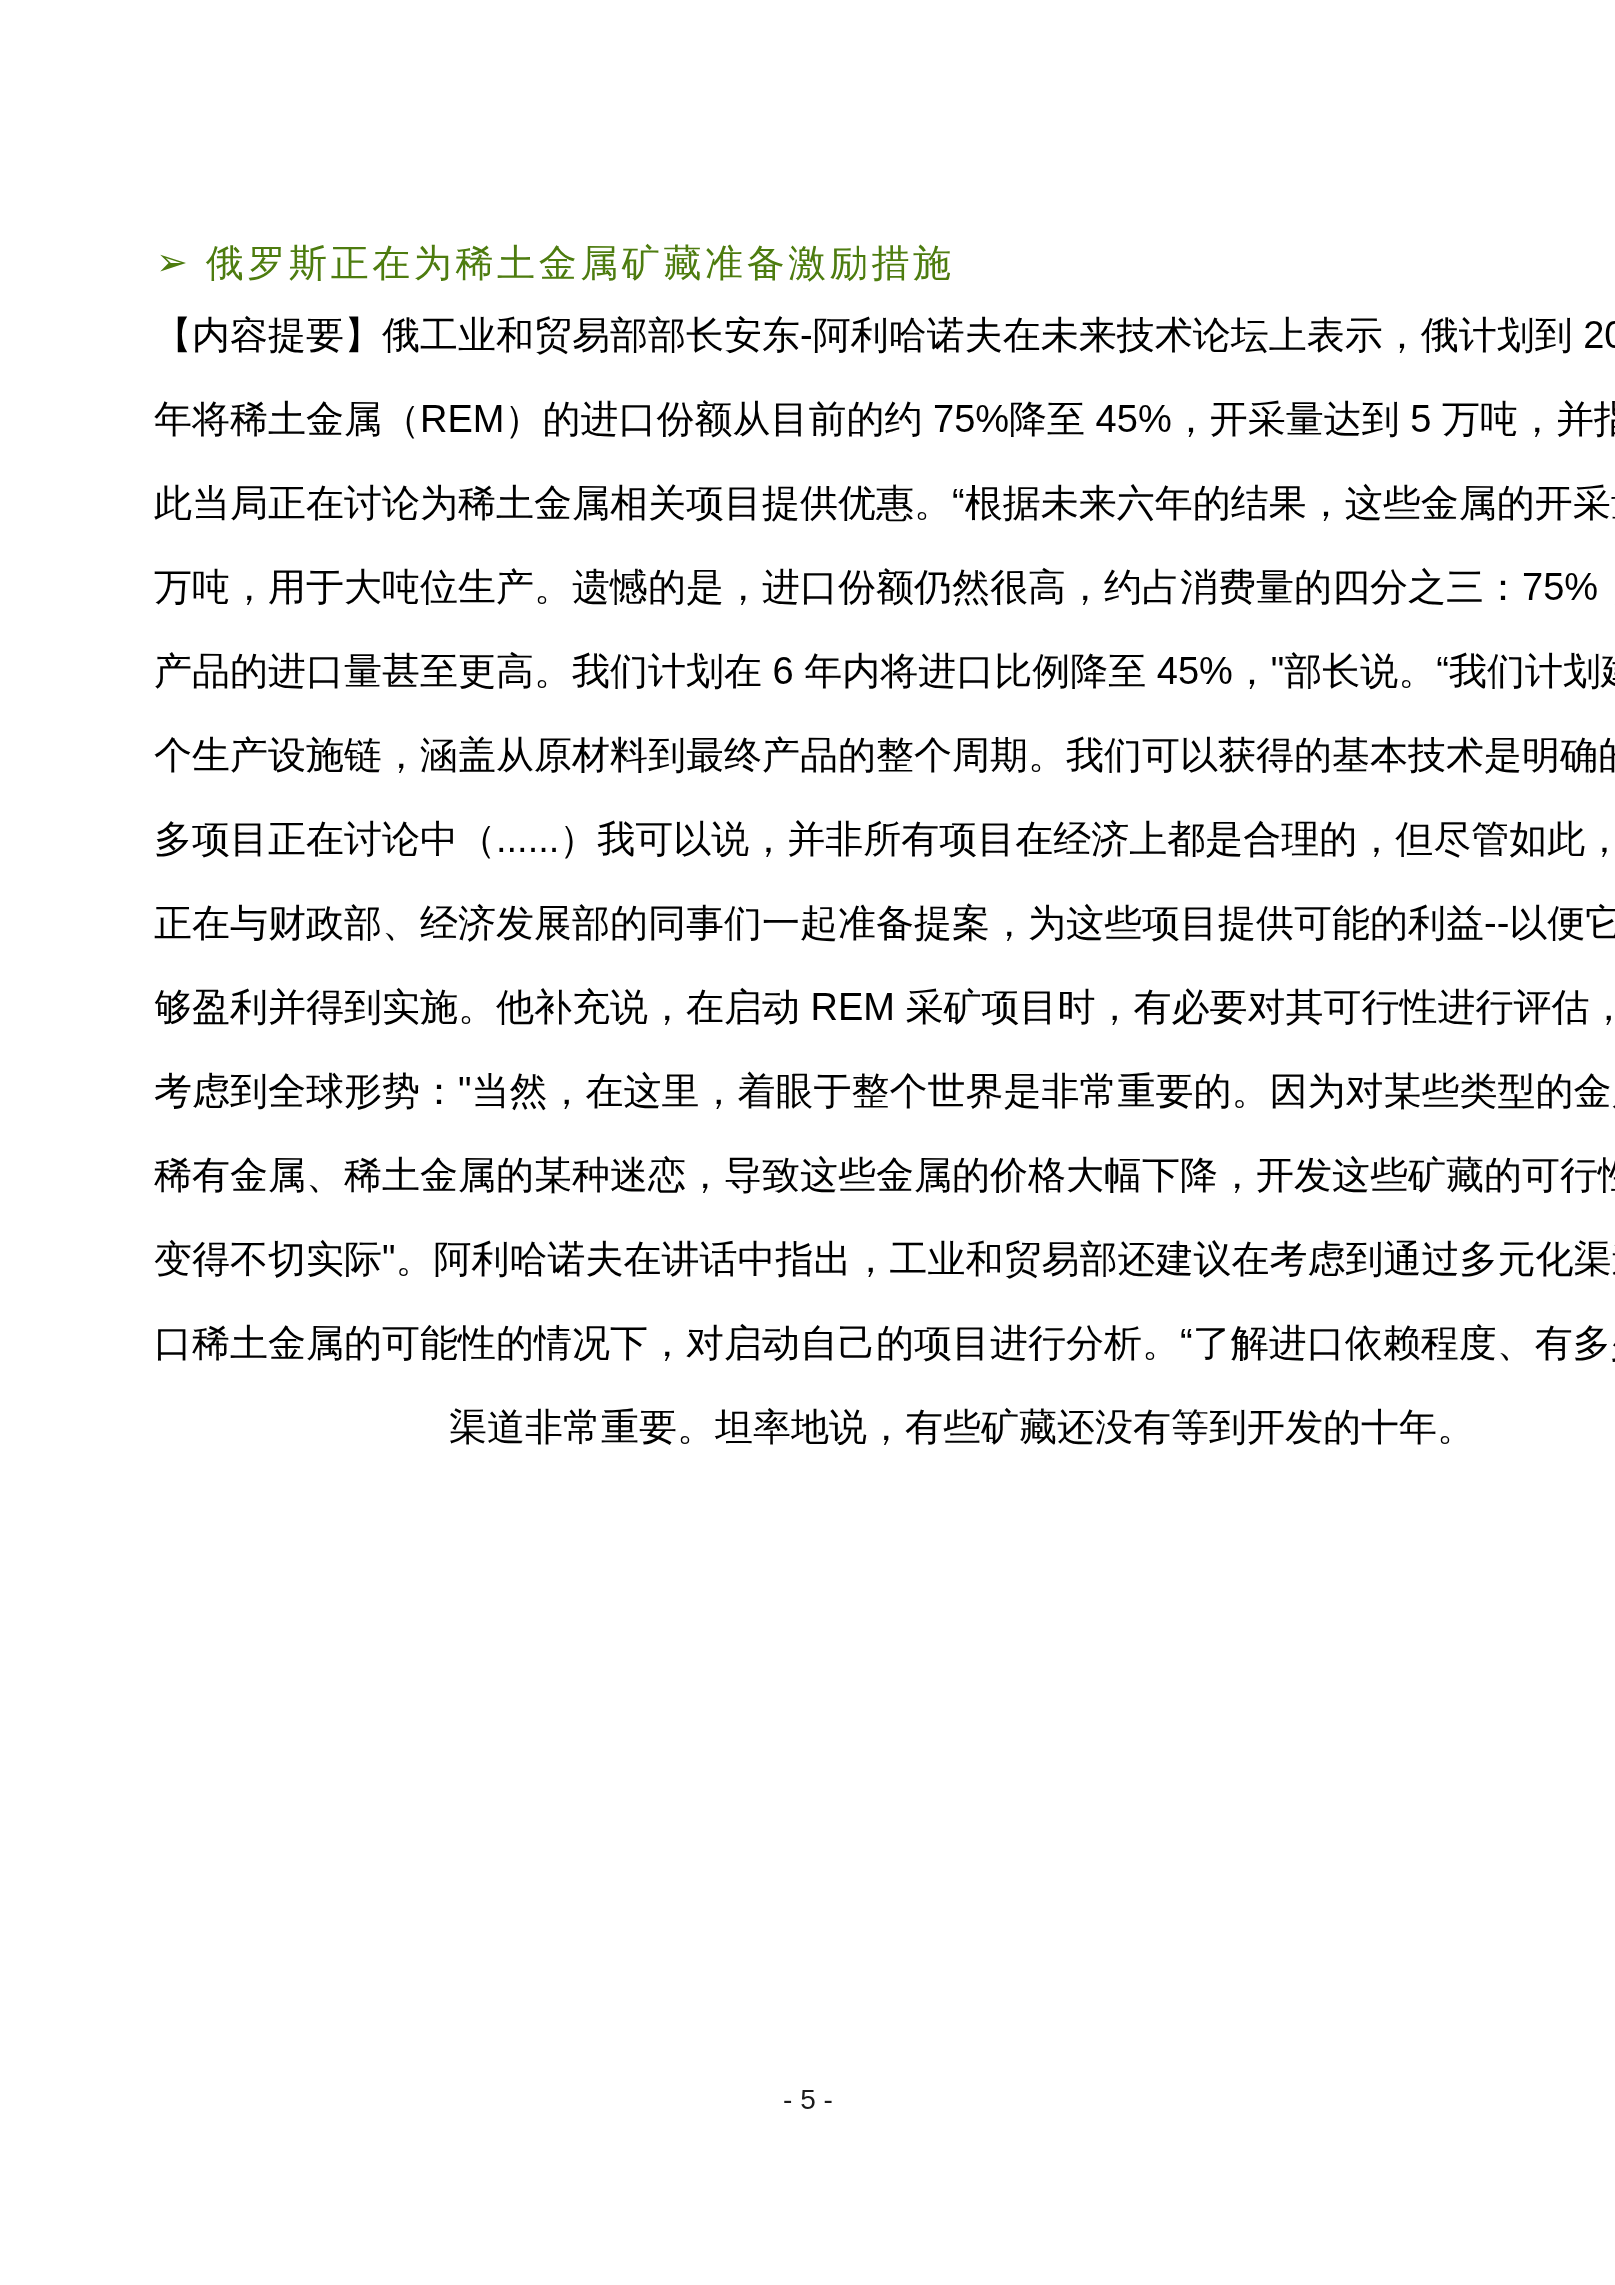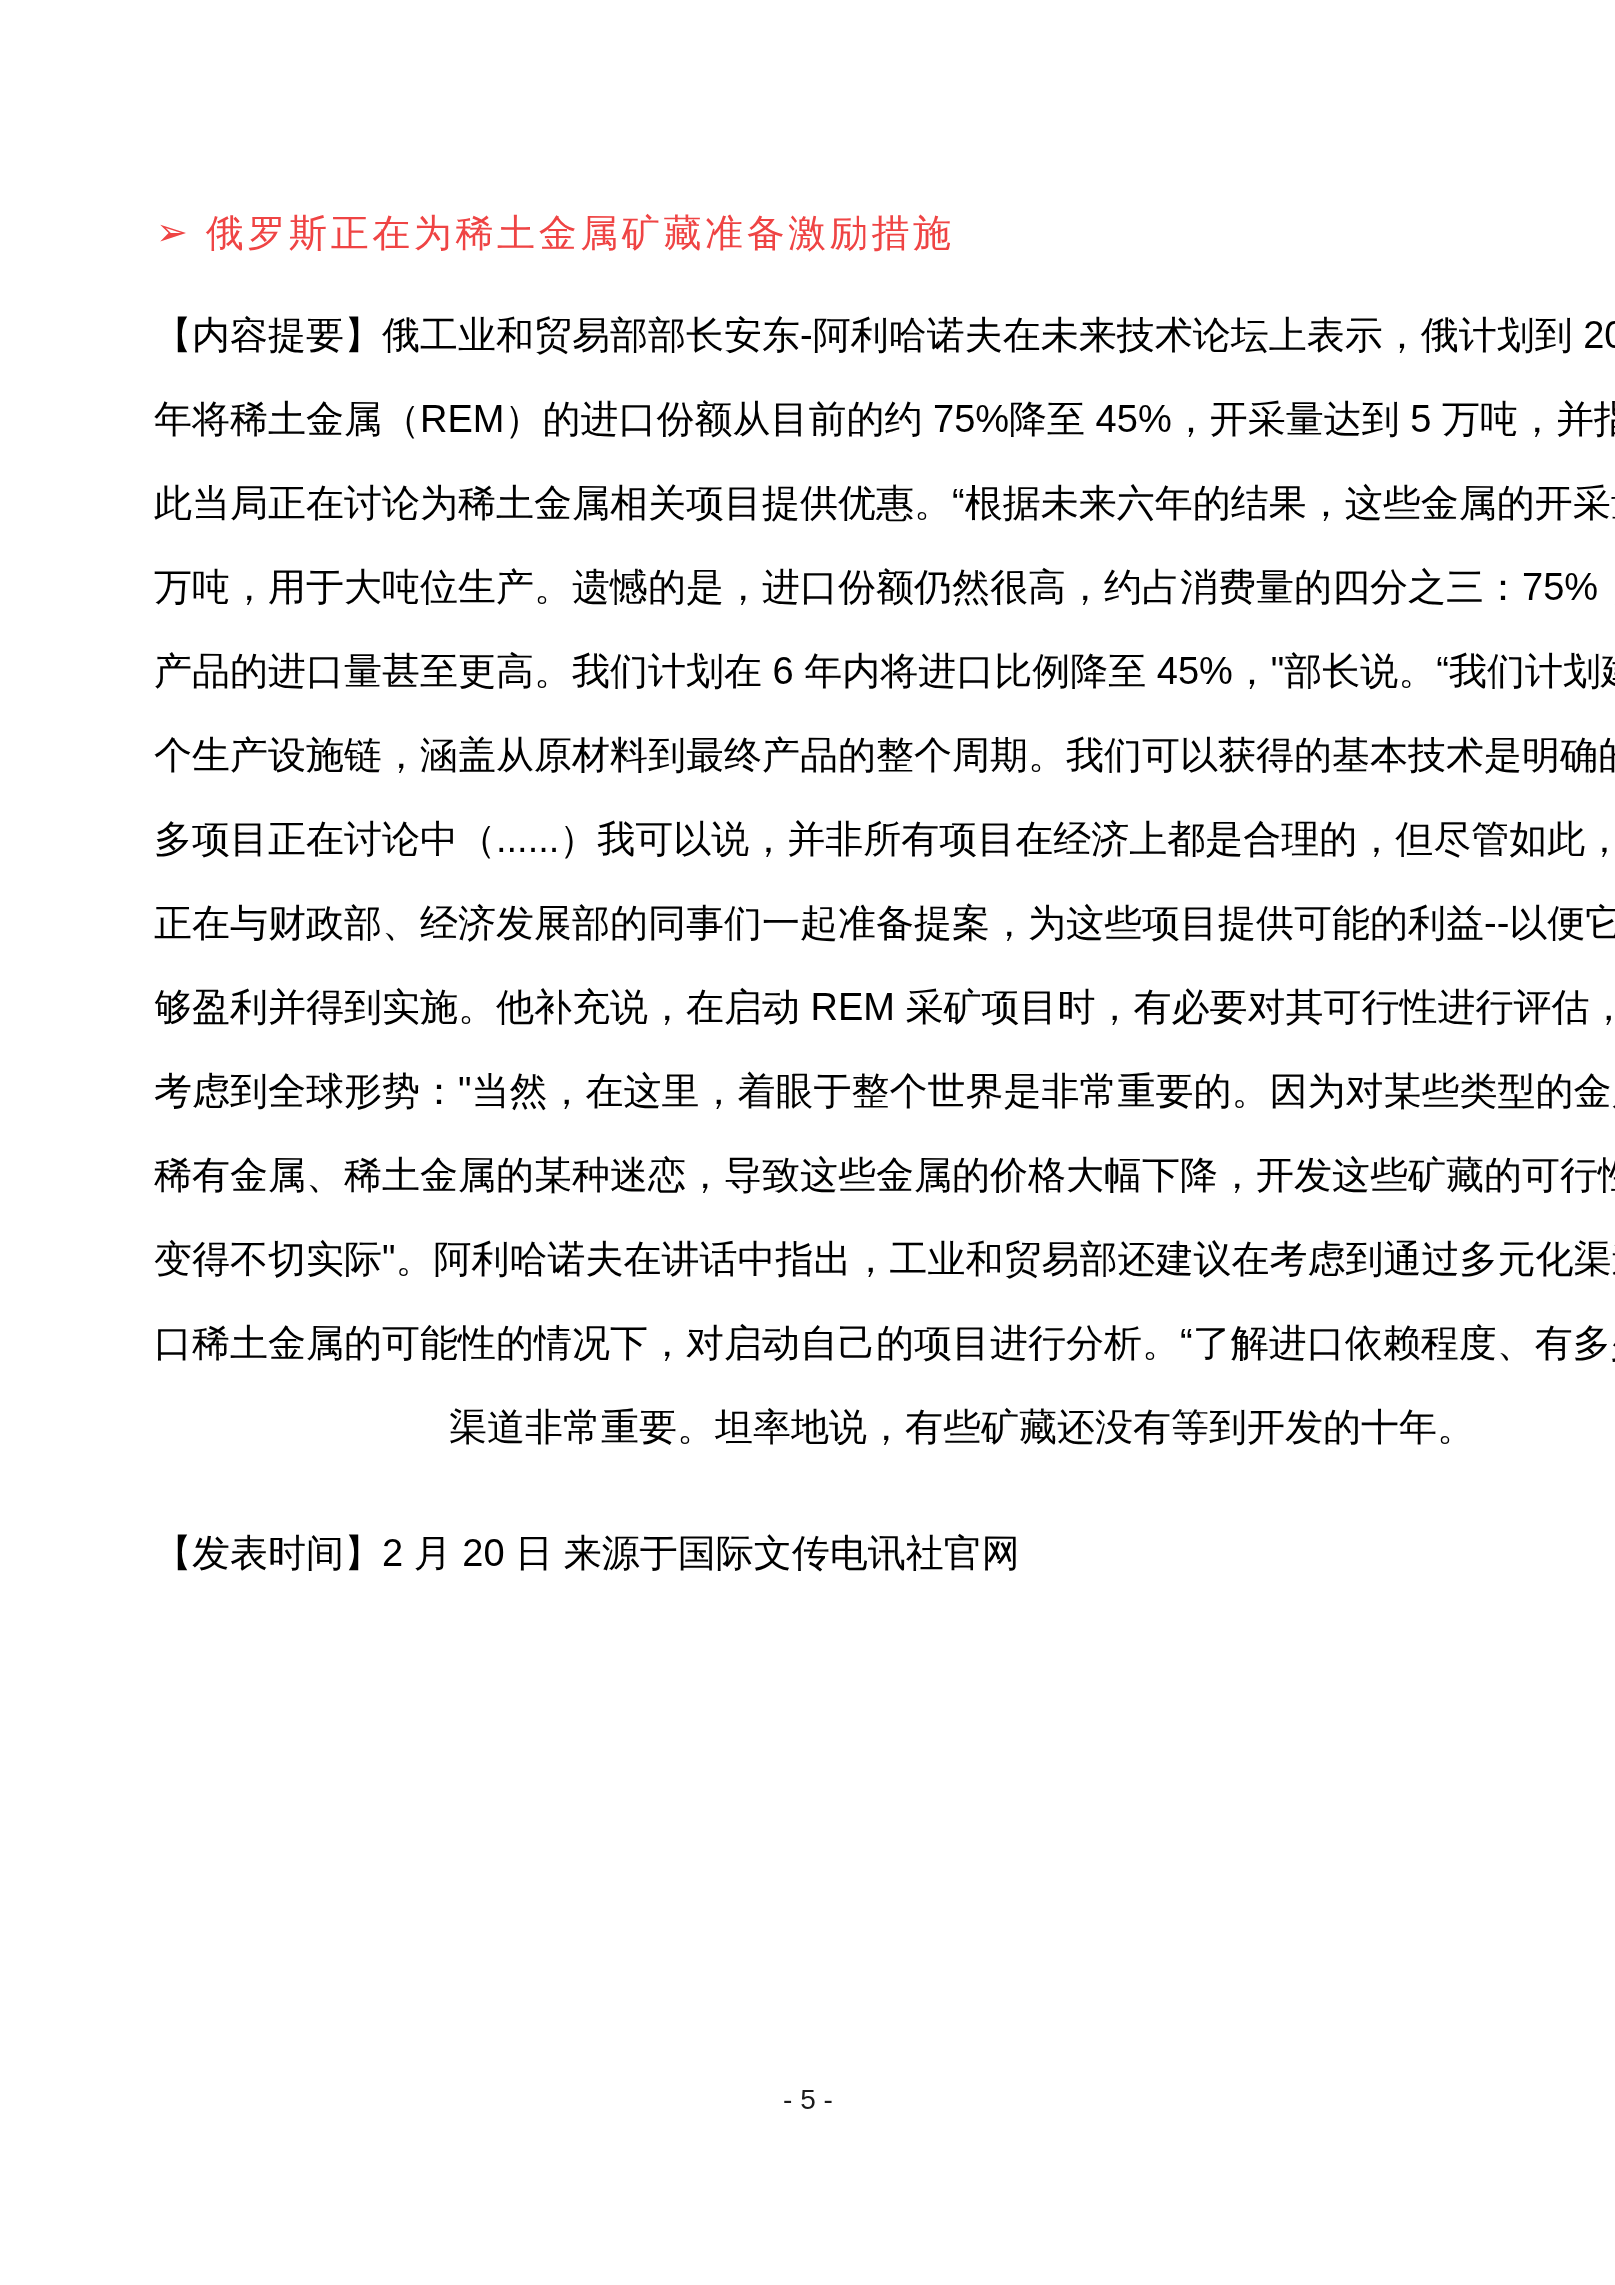--- a/index.html
+++ b/index.html
@@ -12,24 +12,24 @@
     width: 1616px;
     height: 2285px;
     background: #ffffff;
     overflow: hidden;
     font-family: "Liberation Sans", sans-serif;
     color: #000000;
   }
   .heading {
     position: absolute;
     left: 156px;
-    top: 208px;
+    top: 238px;
     font-size: 38px;
     line-height: 51px;
-    color: #ef4444;
+    color: #4d7c0f;
     letter-spacing: 3.6px;
     white-space: nowrap;
   }
   .heading .bullet {
     display: inline-block;
     margin-right: 18px;
     letter-spacing: 0;
     transform: translateY(-0.9px);
   }
   .body-block {
@@ -98,20 +98,17 @@
         <div class="body-line">正在与财政部、经济发展部的同事们一起准备提案，为这些项目提供可能的利益--以便它们能</div>
         <div class="body-line">够盈利并得到实施。他补充说，在启动 REM 采矿项目时，有必要对其可行性进行评估，包括</div>
         <div class="body-line">考虑到全球形势："当然，在这里，着眼于整个世界是非常重要的。因为对某些类型的金属、</div>
         <div class="body-line">稀有金属、稀土金属的某种迷恋，导致这些金属的价格大幅下降，开发这些矿藏的可行性--</div>
         <div class="body-line">变得不切实际"。阿利哈诺夫在讲话中指出，工业和贸易部还建议在考虑到通过多元化渠道进</div>
         <div class="body-line">口稀土金属的可能性的情况下，对启动自己的项目进行分析。“了解进口依赖程度、有多少供应</div>
         <div class="body-line last">渠道非常重要。坦率地说，有些矿藏还没有等到开发的十年。</div>
       </div>
   </div>
 
-  <div class="pub-line">
-    <span class="bold">【发表时间】</span><span>2 月 20 日  来源于国际文传电讯社官网</span>
-  </div>
 
   <div class="page-number">- 5 -</div>
 
 </div>
 
 
 </body></html>

